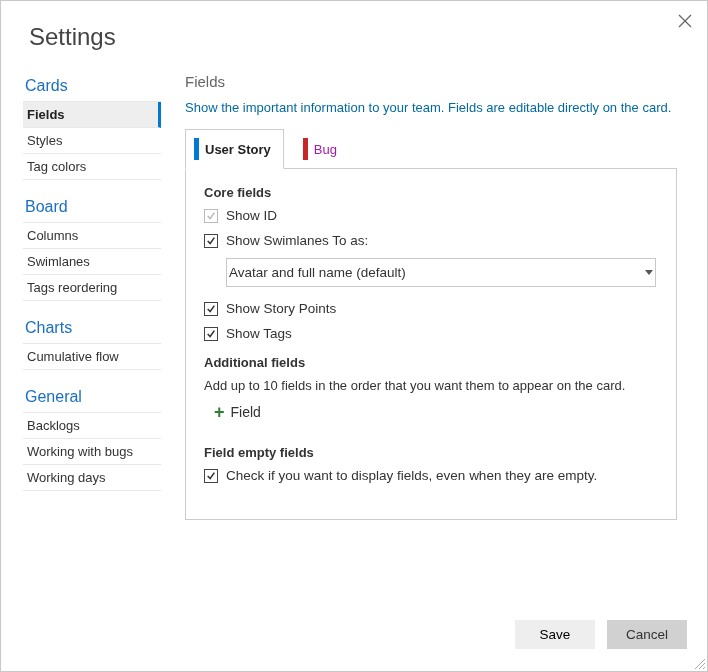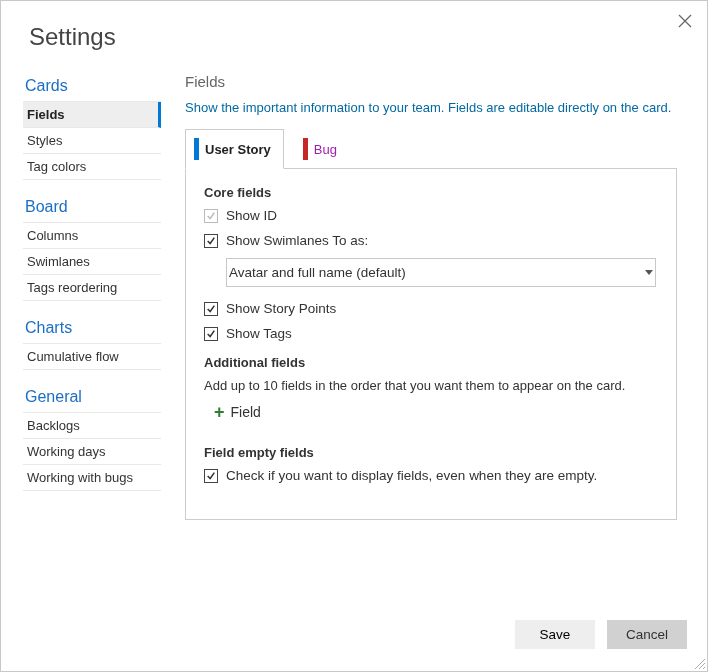--- a/index.html
+++ b/index.html
@@ -256,22 +256,22 @@
       <div class="nav-item">Swimlanes</div>
       <div class="nav-item">Tags reordering</div>
       <div class="section-gap"></div>
 
       <div class="section-title">Charts</div>
       <div class="nav-item">Cumulative flow</div>
       <div class="section-gap"></div>
 
       <div class="section-title">General</div>
       <div class="nav-item">Backlogs</div>
+      <div class="nav-item">Working with bugs</div>
       <div class="nav-item">Working days</div>
-      <div class="nav-item">Working with bugs</div>
     </div>
 
     <div class="main">
       <div class="page-title">Fields</div>
       <div class="page-desc">Show the important information to your team. Fields are editable directly on the card.</div>
 
       <div class="tabs">
         <div class="tab active">
           <span class="tab-stripe" style="background:#0078d4"></span>
           <span>User Story</span>

